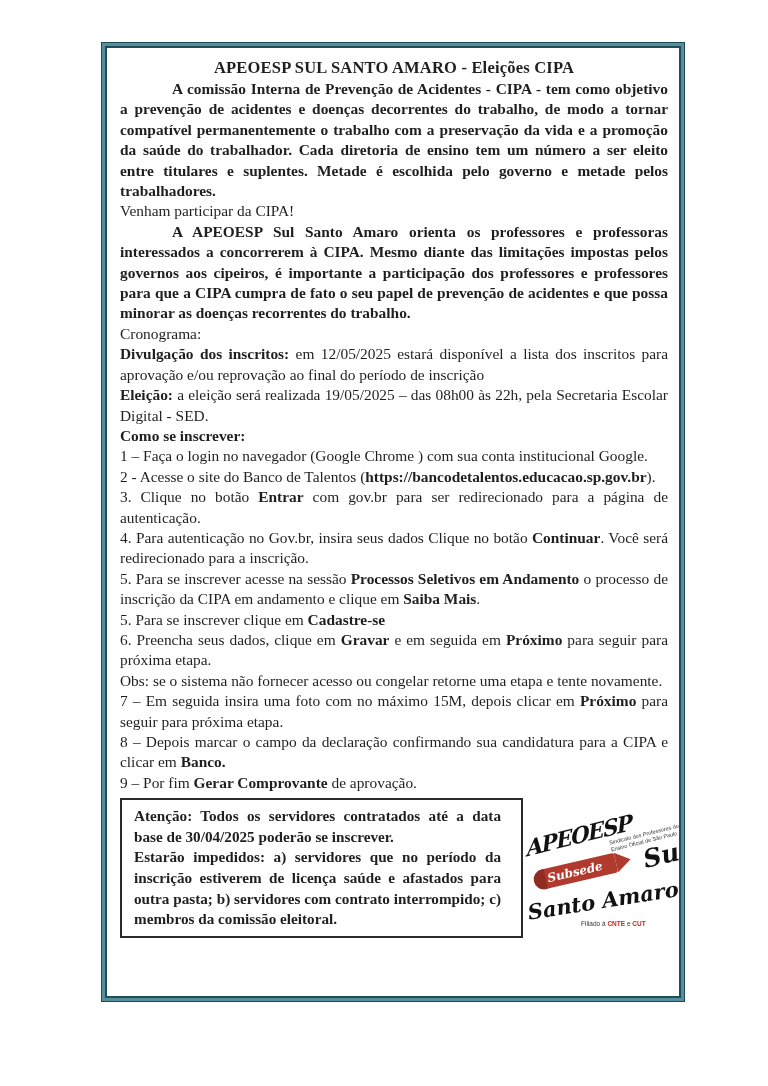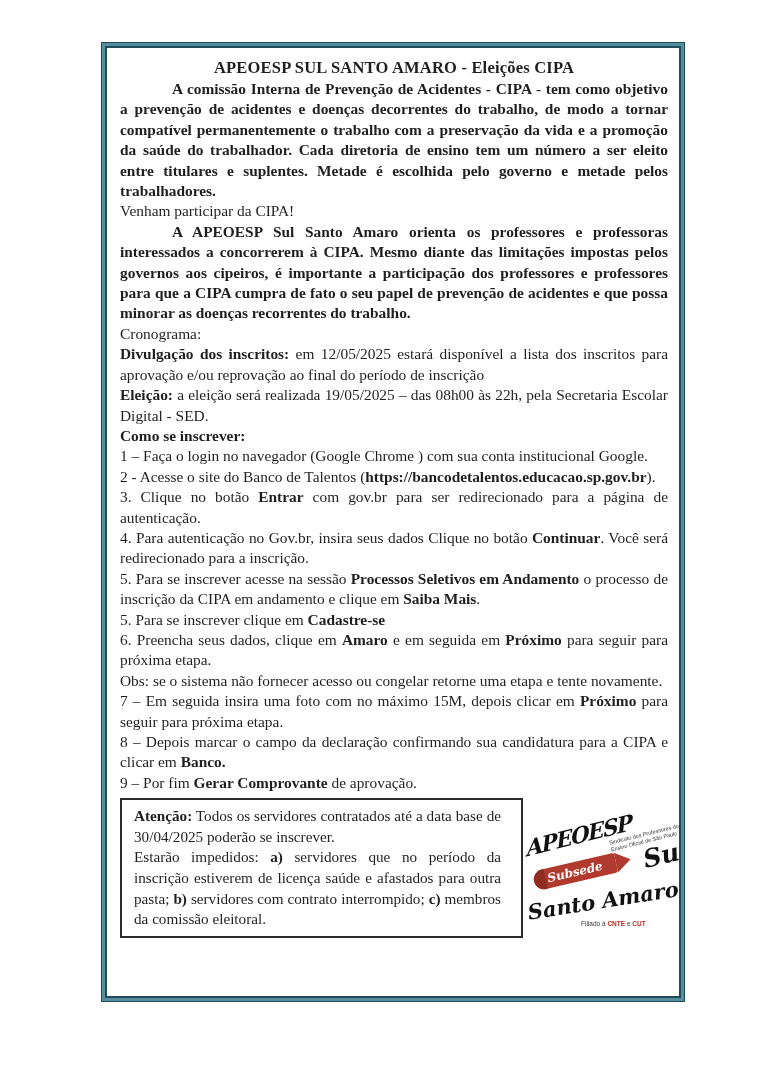--- a/index.html
+++ b/index.html
@@ -51,20 +51,21 @@
   .doc-body p.para.indent{text-indent:52px;font-weight:bold;}
   .bottom-row{
     display:flex;
     margin-top:5px;
     gap:6px;
   }
   .attention-box{
     flex:0 0 403px;
     border:2px solid var(--attention-border);
     padding:6px 20px 6px 12px;
+    font-weight:bold;
   }
   .attention-box p.para{
     font-size:15.2px;
     line-height:20.6px;
     text-align:justify;
   }
   
   .logo{
     flex:1;
     position:relative;
@@ -154,21 +155,21 @@
           <p class="para"><span>Cronograma:</span></p>
           <p class="para"><b>Divulgação dos inscritos:</b><span> em 12/05/2025 estará disponível a lista dos inscritos para aprovação e/ou reprovação ao final do período de inscrição</span></p>
           <p class="para"><b>Eleição:</b><span> a eleição será realizada 19/05/2025 – das 08h00 às 22h, pela Secretaria Escolar Digital - SED.</span></p>
           <p class="para"><b>Como se inscrever:</b></p>
           <p class="para"><span>1 – Faça o login no navegador (Google Chrome ) com sua conta institucional Google.</span></p>
           <p class="para"><span>2 - Acesse o site do Banco de Talentos (</span><b>https://bancodetalentos.educacao.sp.gov.br</b><span>).</span></p>
           <p class="para"><span>3. Clique no botão </span><b>Entrar</b><span> com gov.br para ser redirecionado para a página de autenticação.</span></p>
           <p class="para"><span>4. Para autenticação no Gov.br, insira seus dados Clique no botão </span><b>Continuar</b><span>. Você será redirecionado para a inscrição.</span></p>
           <p class="para"><span>5. Para se inscrever acesse na sessão </span><b>Processos Seletivos em Andamento</b><span> o processo de inscrição da CIPA em andamento e clique em </span><b>Saiba Mais</b><span>.</span></p>
           <p class="para"><span>5. Para se inscrever clique em </span><b>Cadastre-se</b></p>
-          <p class="para"><span> 6. Preencha seus dados, clique em </span><b>Amaro</b><span> e em seguida em </span><b>Próximo</b><span> para seguir para próxima etapa.</span></p>
+          <p class="para"><span> 6. Preencha seus dados, clique em </span><b>Gravar</b><span> e em seguida em </span><b>Próximo</b><span> para seguir para próxima etapa.</span></p>
           <p class="para"><span>Obs: se o sistema não fornecer acesso ou congelar retorne uma etapa e tente novamente.</span></p>
           <p class="para"><span>7 – Em seguida insira uma foto com no máximo 15M, depois clicar em </span><b>Próximo</b><span> para seguir para próxima etapa.</span></p>
           <p class="para"><span>8 – Depois marcar o campo da declaração confirmando sua candidatura para a CIPA e clicar em </span><b>Banco.</b></p>
           <p class="para"><span>9 – Por fim </span><b>Gerar Comprovante</b><span> de aprovação.</span></p>
         </div>
 
       <div class="bottom-row">
         <div class="attention-box">
             <p class="para"><b>Atenção:</b><span> Todos os servidores contratados até a data base de 30/04/2025 poderão se inscrever.</span></p>
             <p class="para"><span>Estarão impedidos: </span><b>a)</b><span> servidores que no período da inscrição estiverem de licença saúde e afastados para outra pasta; </span><b>b)</b><span> servidores com contrato interrompido; </span><b>c)</b><span> membros da comissão eleitoral.</span></p>

